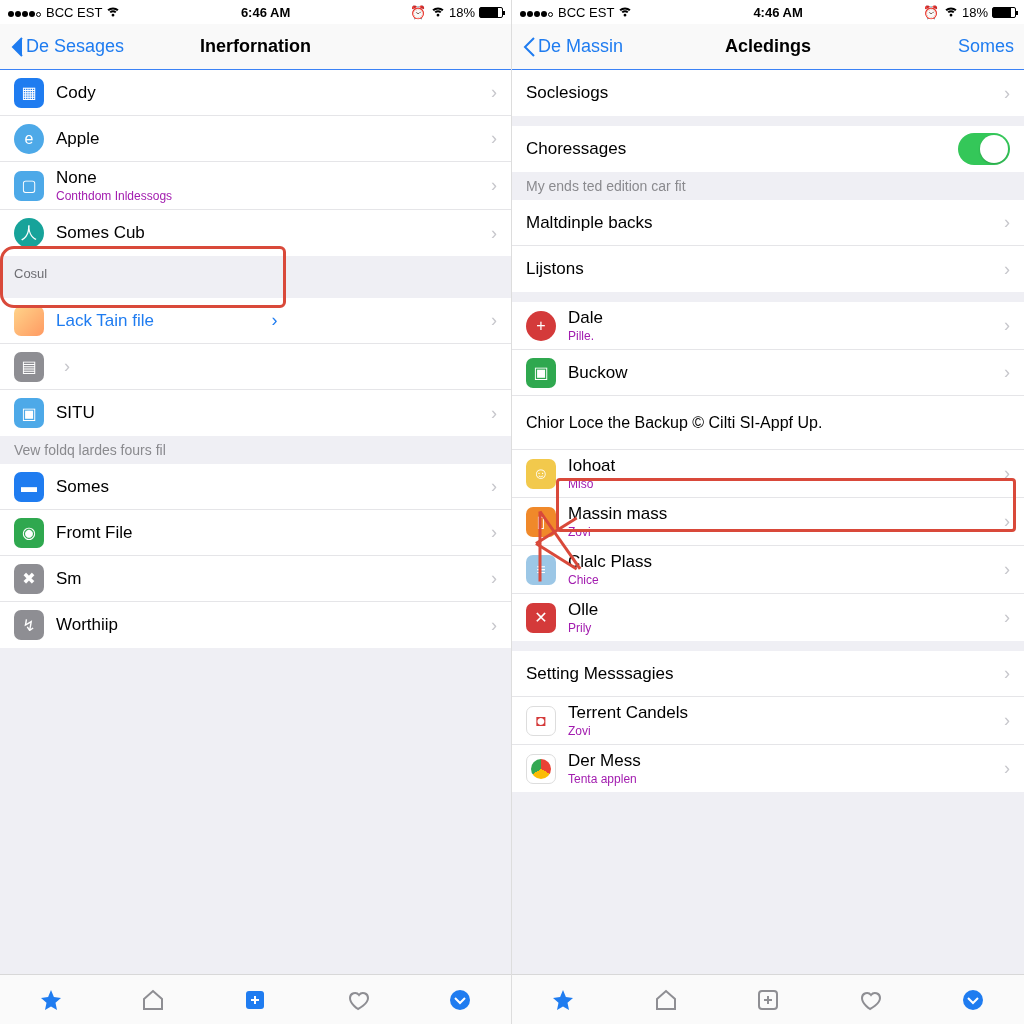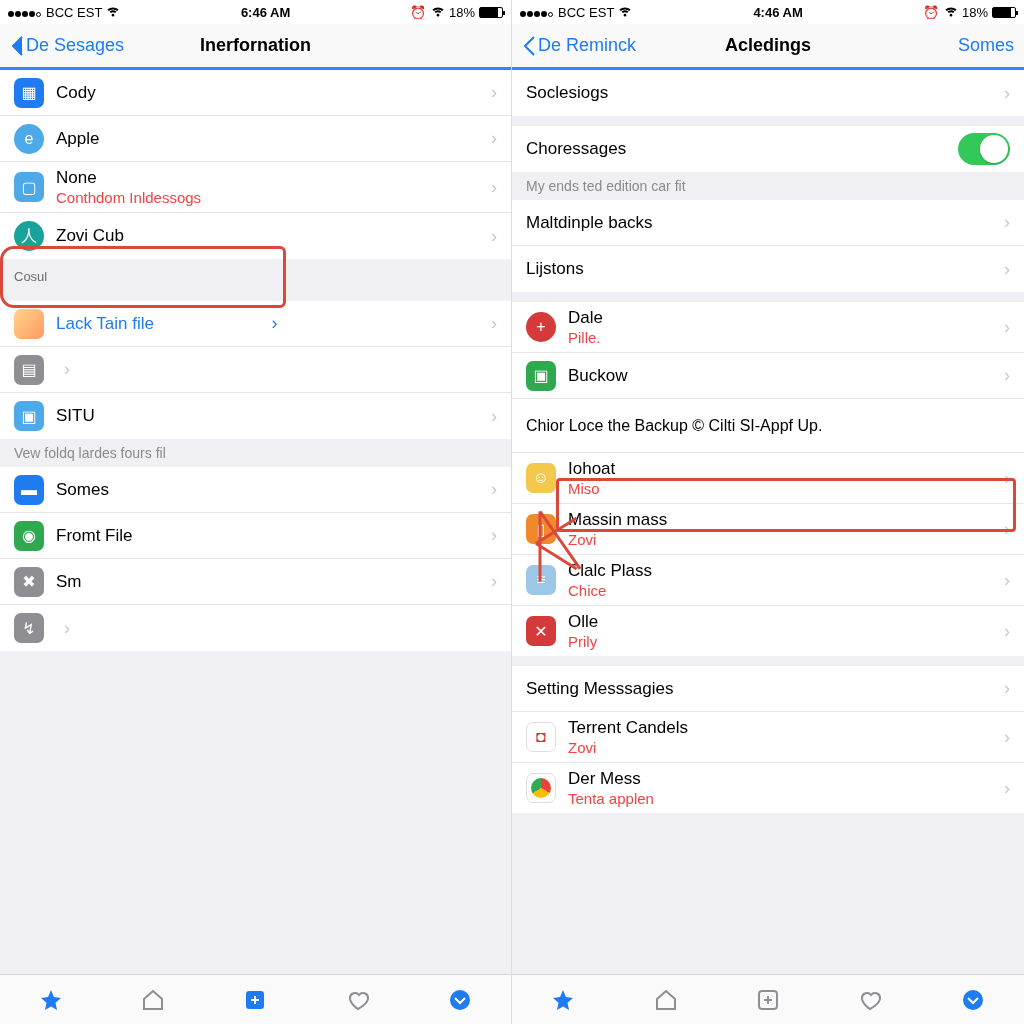--- a/index.html
+++ b/index.html
@@ -13,40 +13,40 @@
   .status .left, .status .right { display: flex; align-items: center; gap: 4px; }
   .status .center { flex: 1; text-align: center; font-weight: 600; }
   .dots span { display:inline-block; width:6px; height:6px; border-radius:50%; background:#000; margin-right:1px; }
   .dots span.o { background:#fff; border:1px solid #000; width:5px; height:5px; }
   .wifi, .alarm, .batt { display:inline-block; }
   .batt { width:24px; height:11px; border:1px solid #000; border-radius:2px; position:relative; }
   .batt::after { content:""; position:absolute; right:-3px; top:3px; width:2px; height:4px; background:#000; }
   .batt i { display:block; height:100%; width:80%; background:#000; }
 
   
-  .nav { height: 46px; background: #f9f9f9; border-bottom: 3px solid #3b82f6; display:flex; align-items:center; padding: 0 10px; position:relative; }
+  .nav { height: 46px; background: #f9f9f9; border-bottom: 1px solid #3b82f6; display:flex; align-items:center; padding: 0 10px; position:relative; }
   .nav .back { display:flex; align-items:center; color:#1f7cf0; font-size:18px; gap:2px; }
   .nav .back svg { width:14px; height:20px; }
   .nav .title { position:absolute; left:0; right:0; text-align:center; font-weight:700; font-size:18px; pointer-events:none; }
   .nav .action { margin-left:auto; color:#1f7cf0; font-size:18px; }
 
   .scroll { flex:1; overflow:hidden; background:#efeff4; }
 
   .group { background:#fff; }
   .sep-gap { height: 10px; }
   .header-label { padding: 10px 14px 17px; color:#6d6d72; font-size:13px; }
 
   .row { display:flex; align-items:center; min-height:46px; padding: 6px 14px; background:#fff; border-bottom:1px solid #e5e5e8; position:relative; }
   .row:last-child { border-bottom:none; }
   .row .icon { width:30px; height:30px; border-radius:7px; margin-right:12px; display:flex; align-items:center; justify-content:center; color:#fff; font-size:16px; flex-shrink:0; }
   .row .icon.round { border-radius:50%; }
   .row .labels { flex:1; min-width:0; }
   .row .labels .t { font-size:17px; color:#000; }
   .row .labels .t.link { color:#1f7cf0; }
-  .row .labels .s { font-size:15px; color:#ef4444; margin-top:1px; }
+  .row .labels .s { font-size:12px; color:#a21caf; margin-top:1px; }
   .row .chev { color:#c7c7cc; font-size:18px; margin-left:8px; }
   .row .inner-chev { color:#1f7cf0; font-size:18px; margin-left:10px; }
 
   
   .toggle { width:52px; height:32px; border-radius:16px; background:#34c759; position:relative; }
   .toggle i { position:absolute; right:2px; top:2px; width:28px; height:28px; background:#fff; border-radius:50%; box-shadow:0 1px 2px rgba(0,0,0,.2); }
 
   .footer-note { padding: 6px 14px 6px; color:#8a8a8e; font-size:14px; background:#efeff4; }
 
   
@@ -151,21 +151,21 @@
             <div class="t">None</div>
             <div class="s">Conthdom Inldessogs</div>
           </div>
           <div class="chev">›</div>
         </div>
         <div class="row">
           <div class="icon ic-teal round">
               <span class="glyph">人</span>
             </div>
           <div class="labels">
-              <div class="t">Zovi Cub</div>
+              <div class="t">Somes Cub</div>
             </div>
           <div class="chev">›</div>
         </div>
       </div>
 
       <div class="header-label">Cosul</div>
 
       <div class="group" style="position:relative">
         <div class="row">
           <div class="icon ic-img"></div>
@@ -219,20 +219,23 @@
               <span class="glyph">✖</span>
             </div>
           <div class="labels">
               <div class="t">Sm</div>
             </div>
           <div class="chev">›</div>
         </div>
         <div class="row">
           <div class="icon ic-grey">
               <span class="glyph">↯</span>
+            </div>
+          <div class="labels">
+              <div class="t">Worthiip</div>
             </div>
           <div class="chev">›</div>
         </div>
       </div>
     </div>
 
     <div class="hl hl1"></div>
 
     <div class="tabbar">
       <div class="tab active">
@@ -289,21 +292,21 @@
             <i></i>
           </span>
       </div>
     </div>
 
     <div class="nav">
       <div class="back">
         <svg viewBox="0 0 12 20">
             <path d="M11 1L2 10l9 9" stroke="#1f7cf0" stroke-width="2" fill="none"></path>
           </svg>
-        <span>De Reminck</span>
+        <span>De Massin</span>
       </div>
       <div class="title">Acledings</div>
       <div class="action">Somes</div>
     </div>
 
     <div class="scroll" style="position:relative">
       <div class="group">
         <div class="row">
           <div class="labels">
               <div class="t">Soclesiogs</div>

